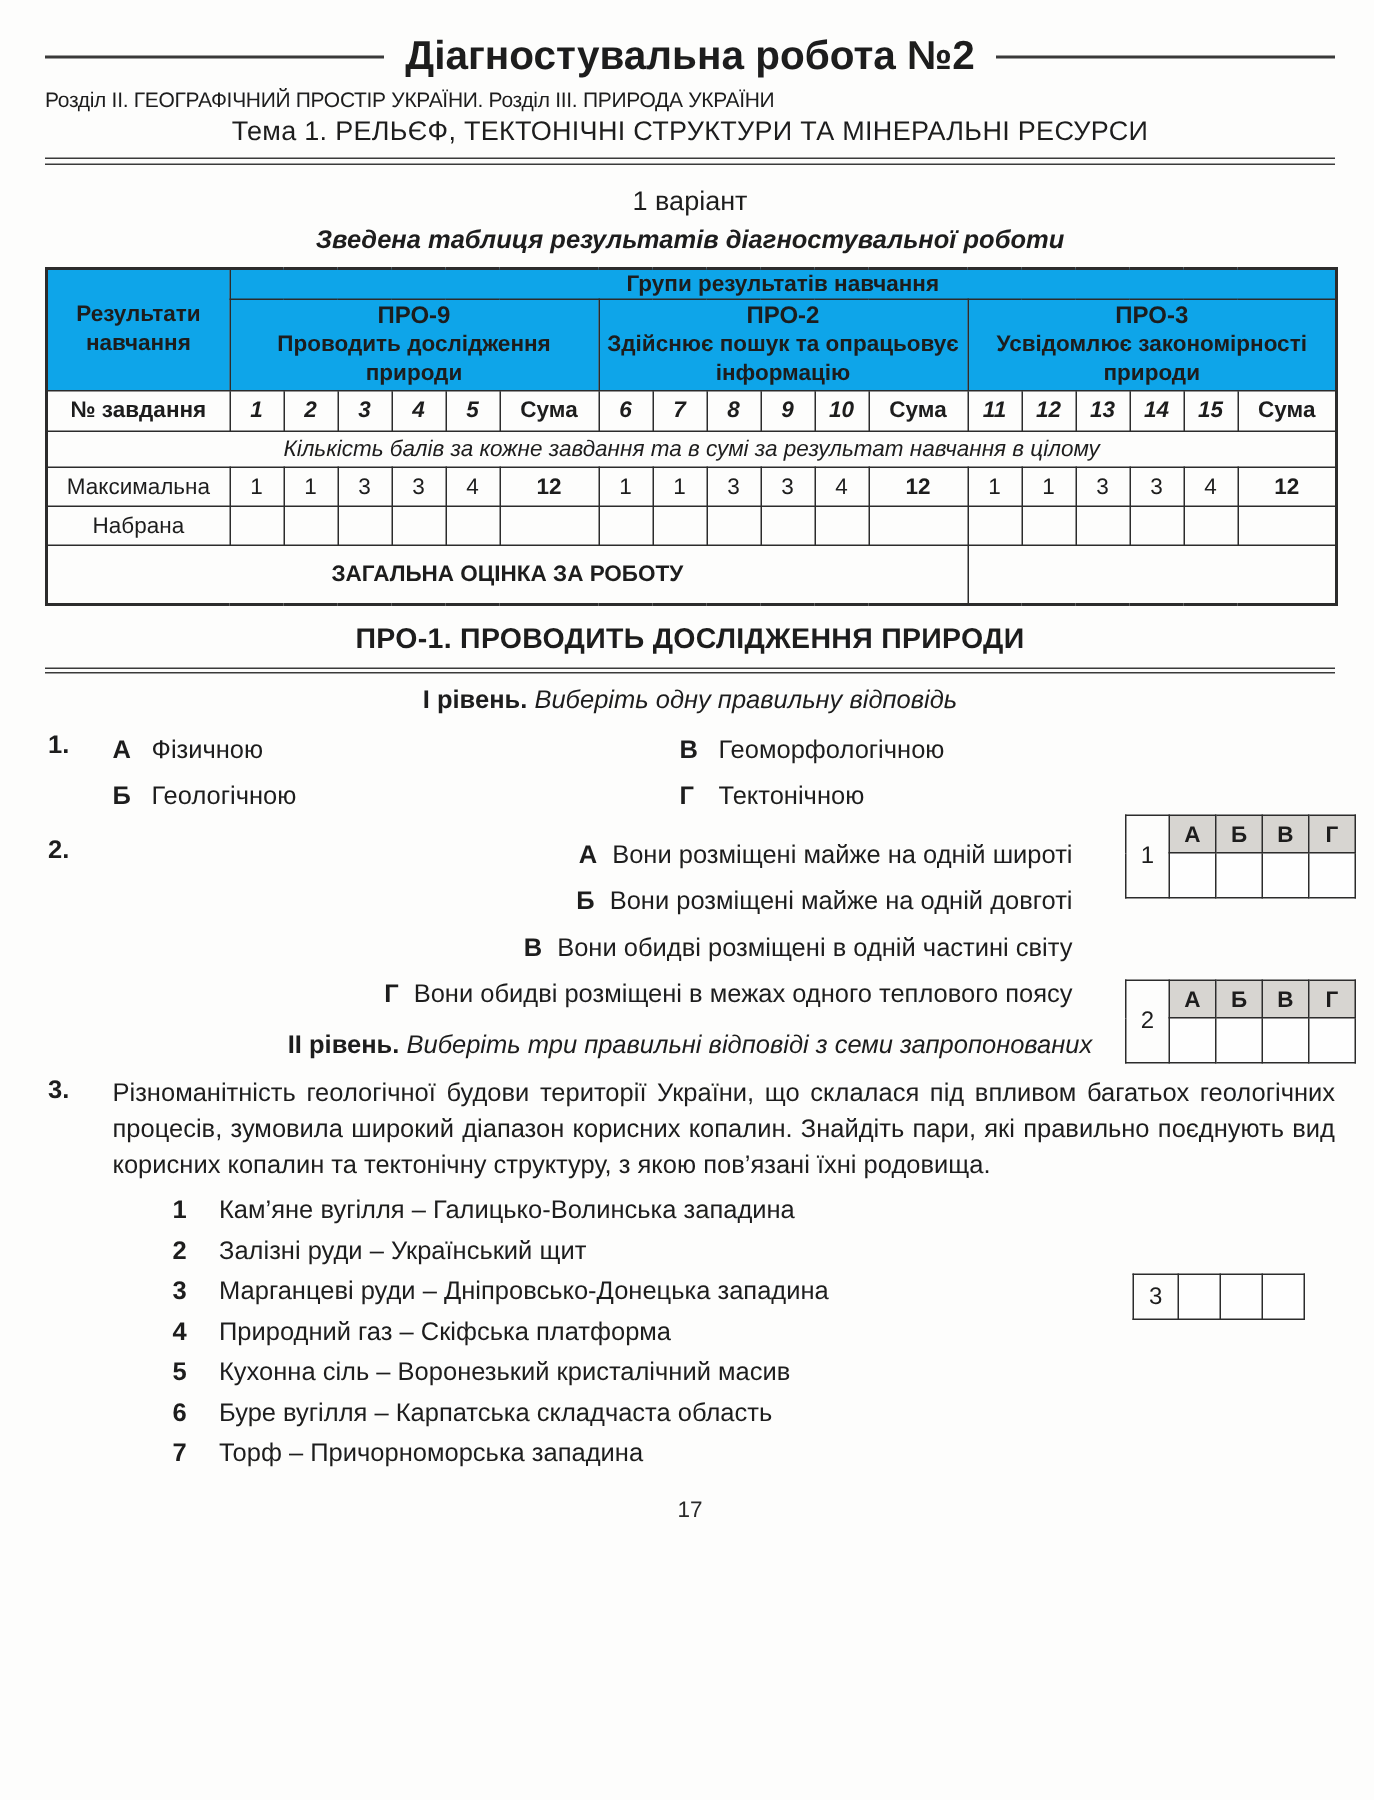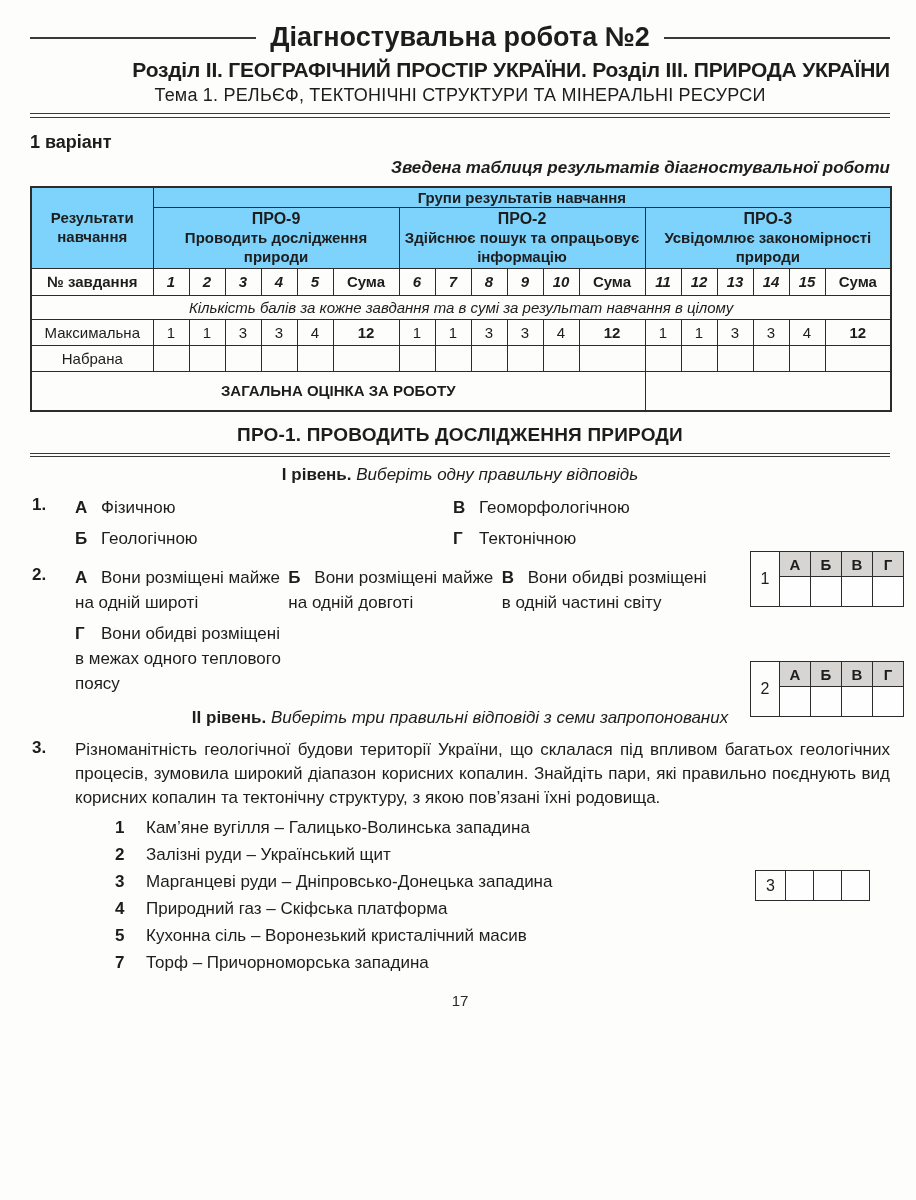--- a/index.html
+++ b/index.html
@@ -9,31 +9,31 @@
     background: #fdfdfc; color: #1d1d1d;
     font-family: "Liberation Sans", "DejaVu Sans", sans-serif;
     padding: 22px 26px 0 30px;
   }
   .content { width: 860px; position: relative; }
 
   
   .title-row { display: flex; align-items: center; gap: 14px; }
   .title-row .rule { flex: 1; height: 0; border-top: 2.5px solid #3a3a3a; }
   .work-title { font-size: 27px; font-weight: bold; white-space: nowrap; }
-  .section-title { text-align: right; font-size: 21px; font-weight: bold; margin-top: 5px; letter-spacing: -0.2px; }
+  .section-title { text-align: left; font-size: 14px; font-weight: normal; margin-top: 5px; letter-spacing: -0.2px; }
   .topic-title { text-align: center; font-size: 18px; font-weight: 500; margin-top: 3px; letter-spacing: 0.2px; }
   .dbl-rule { margin-top: 7px; height: 5px; border-top: 1.5px solid #3a3a3a; border-bottom: 1.5px solid #3a3a3a; }
   .dbl-rule.thin { height: 4px; border-top-width: 1.2px; border-bottom-width: 1px; }
-  .variant { text-align: left; font-size: 18px; font-weight: bold; margin-top: 14px; }
-  .table-caption { text-align: right; font-size: 17px; font-style: italic; font-weight: 600; margin-top: 5px; }
+  .variant { text-align: center; font-size: 18px; font-weight: normal; margin-top: 14px; }
+  .table-caption { text-align: center; font-size: 17px; font-style: italic; font-weight: 600; margin-top: 5px; }
 
   
   table.results { border-collapse: collapse; width: 860px; margin-top: 8px; border: 2px solid #2c2c2c; table-layout: fixed; }
   table.results td { border: 1.2px solid #2c2c2c; text-align: center; vertical-align: middle; font-size: 15px; padding: 1px 2px; }
-  td.hdr { background: #7dd3fc; font-weight: bold; font-size: 16px; }
+  td.hdr { background: #0ea5e9; font-weight: bold; font-size: 16px; }
   td.corner { font-size: 16px; line-height: 1.25; }
   td.grp { line-height: 1.25; padding: 3px 2px; }
   .gcode { display: block; font-weight: bold; font-size: 16px; }
   .gname { display: block; font-weight: bold; font-size: 15px; }
   td.tnum { font-style: italic; font-weight: bold; font-size: 15px; height: 27px; }
   td.sumlab { font-weight: bold; font-size: 15px; }
   td.tasklab { font-weight: bold; font-size: 15.5px; text-align: left; padding-left: 6px; }
   td.note { font-style: italic; font-size: 15px; height: 24px; }
   td.rowlab { text-align: left; padding-left: 6px; font-size: 15.5px; height: 26px; }
   td.val { font-size: 15px; }
@@ -45,21 +45,21 @@
   .level-line { text-align: center; font-size: 17px; margin-top: 8px; }
   .level-label { font-weight: bold; }
   .level-instr { font-style: italic; font-weight: 500; }
 
   
   .question { position: relative; margin-top: 10px; }
   .qnum { position: absolute; left: 2px; top: 0; font-weight: bold; font-size: 17px; }
   .qbody { margin-left: 45px; }
   .qtext { font-size: 17px; line-height: 24px; text-align: justify; }
   .opts-2col { display: grid; grid-template-columns: 378px 1fr; row-gap: 6px; margin-top: 5px; max-width: 700px; }
-  .opts-1col { display: grid; grid-template-columns: 1fr 1fr 1fr; row-gap: 6px; margin-top: 7px; max-width: 640px; }
+  .opts-1col { display: grid; grid-template-columns: 1fr; row-gap: 6px; margin-top: 7px; max-width: 640px; text-align: right; }
   .opt { font-size: 17px; line-height: 25px; }
   .opt-letter { font-weight: bold; display: inline-block; min-width: 16px; margin-right: 10px; }
   .pairs { margin-top: 4px; padding-left: 40px; max-width: 640px; }
   .pair { font-size: 17px; line-height: 27px; }
   .pair-num { font-weight: bold; display: inline-block; min-width: 17px; margin-right: 14px; }
 
   
   table.ans-grid { border-collapse: collapse; position: absolute; background: #fdfdfc; }
   table.ans-grid td { border: 1.6px solid #2c2c2c; text-align: center; }
   td.agnum { width: 29px; font-size: 16px; }
@@ -307,20 +307,23 @@
         <div class="pair">
           <span class="pair-num">3</span><span>Марганцеві руди – Дніпровсько-Донецька западина</span>
         </div>
         <div class="pair">
           <span class="pair-num">4</span><span>Природний газ – Скіфська платформа</span>
         </div>
         <div class="pair">
           <span class="pair-num">5</span><span>Кухонна сіль – Воронезький кристалічний масив</span>
         </div>
         <div class="pair">
+          <span class="pair-num">6</span><span>Буре вугілля – Карпатська складчаста область</span>
+        </div>
+        <div class="pair">
           <span class="pair-num">7</span><span>Торф – Причорноморська западина</span>
         </div>
       </div>
     </div>
     <table class="ans-box" id="box-q3">
       <tbody>
           <tr>
         <td class="abnum">3</td>
         <td class="abcell"></td>
         <td class="abcell"></td>

